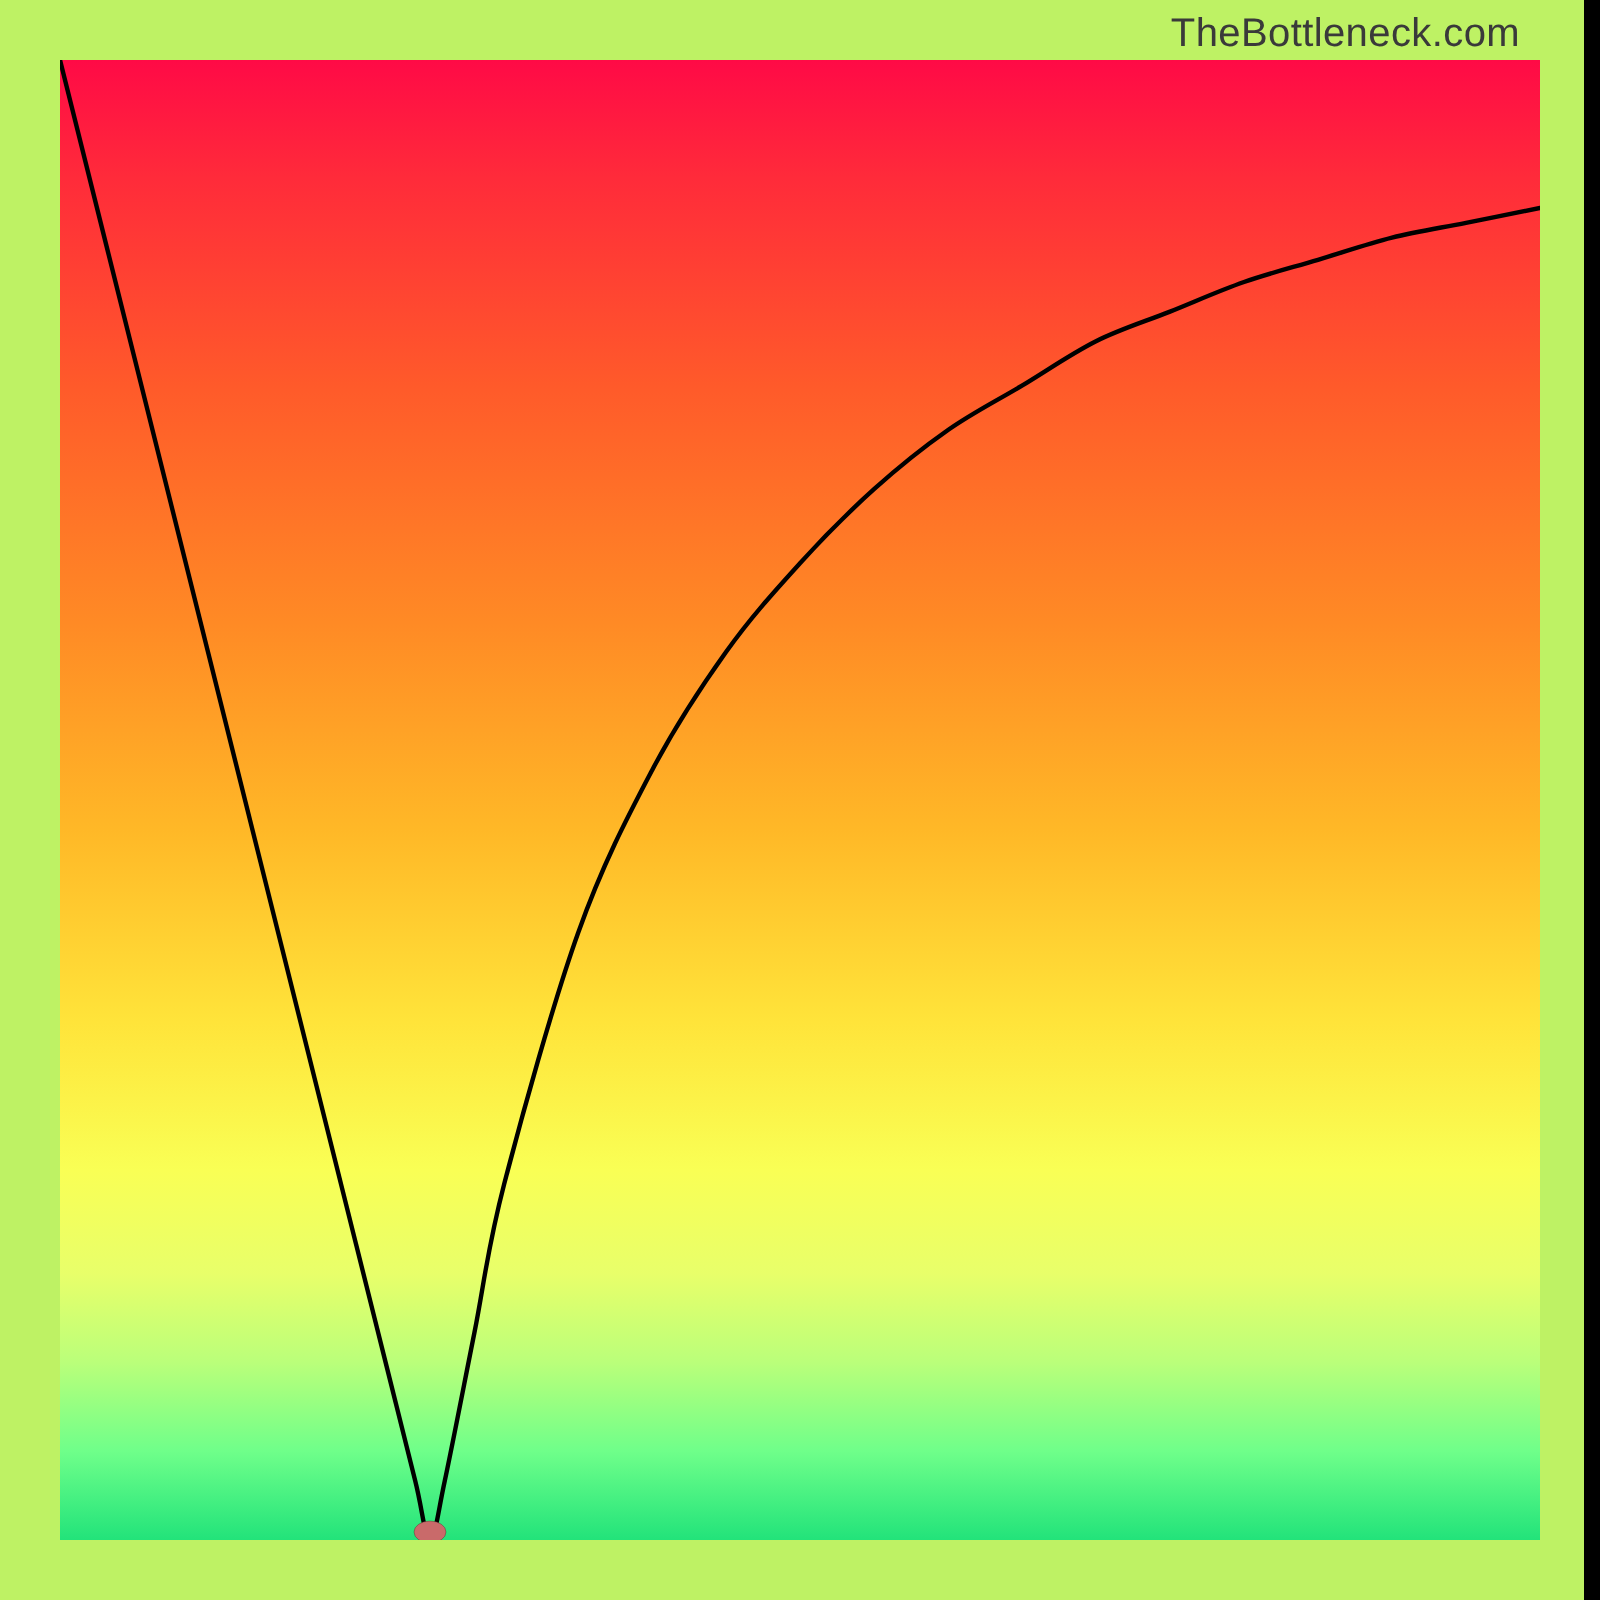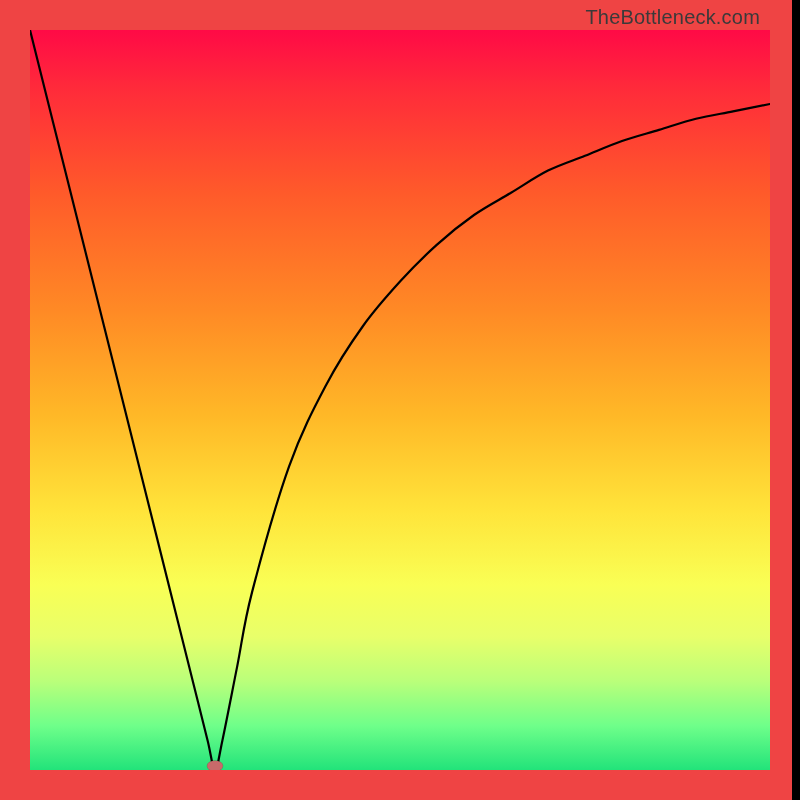--- a/index.html
+++ b/index.html
@@ -7,21 +7,21 @@
     padding: 0;
     width: 800px;
     height: 800px;
     overflow: hidden;
     background: #000;
   }
   .frame {
     position: relative;
     width: 792px;
     height: 800px;
-    background: #ef4444;
+    background: #bef264;
   }
   .plot-area {
     position: absolute;
     left: 30px;
     top: 30px;
     width: 740px;
     height: 740px;
     
     background: linear-gradient(to bottom,
       #ff0a46 0%,

